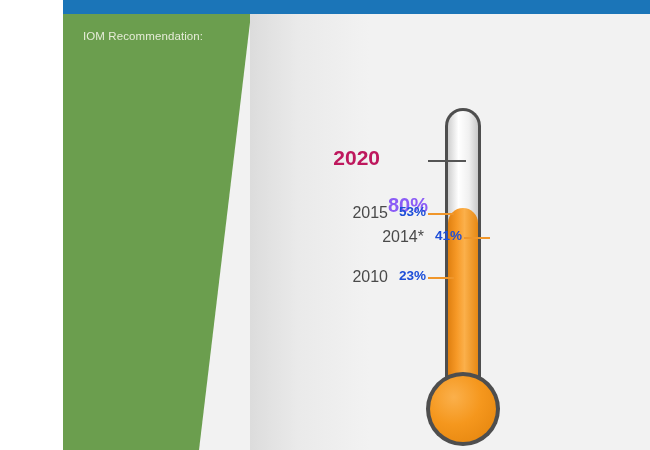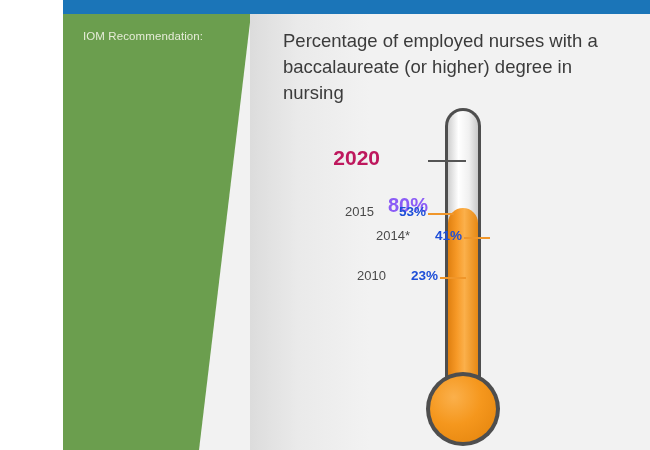--- a/index.html
+++ b/index.html
@@ -154,24 +154,24 @@
     background: radial-gradient(circle at 36% 32%, #fbb04b 0%, #f5971d 45%, #e2820b 100%);
   }
   
   .tick-row {
     position: absolute;
     height: 20px;
     white-space: nowrap;
   }
   .tick-year {
     position: absolute;
-    right: 66px;
+    right: 52px;
     top: 0;
     color: #4a4a4a;
-    font-size: 13px;
+    font-size: 16px;
     text-align: right;
   }
   .tick-value {
     position: absolute;
     right: 14px;
     top: 0;
     color: #1d4ed8;
     font-size: 13.5px;
     font-weight: bold;
     text-align: right;
@@ -216,21 +216,20 @@
   <div class="top-bar"></div>
 
   <div class="green-panel">
     <div class="iom-label">IOM Recommendation:</div>
     <div class="slant"></div>
   </div>
 
   <div class="right-panel">
     <div class="right-panel-fade"></div>
 
-    <div class="chart-title">Percentage of employed nurses with a baccalaureate (or higher) degree in nursing</div>
 
     <div class="thermo">
       <div class="thermo-tube-outline"></div>
       <div class="thermo-tube-inner"></div>
       <div class="thermo-fill" id="thermo-fill" style="top: 100.24px; height: 194.76px;"></div>
       <div class="thermo-bulb-outline"></div>
       <div class="thermo-bulb"></div>
     </div>
 
     <div class="tick-row goal-row" style="left: -20px; top: 132px; width: 210px;">
@@ -245,20 +244,20 @@
       <div class="tick-line"></div>
     </div>
 
     <div class="tick-row" style="left: 0px; top: 214px; width: 190px; padding-left: 36px;">
       <div class="tick-year">2014*</div>
       <div class="tick-value">41%</div>
       <div class="tick-line"></div>
     </div>
 
 
-    <div class="tick-row" style="left: 0px; top: 254px; width: 190px; padding-left: 12px;">
+    <div class="tick-row" style="left: 0px; top: 254px; width: 190px;">
       <div class="tick-year">2010</div>
       <div class="tick-value">23%</div>
       <div class="tick-line"></div>
     </div>
 
   </div>
 </div>
 
 </body></html>

